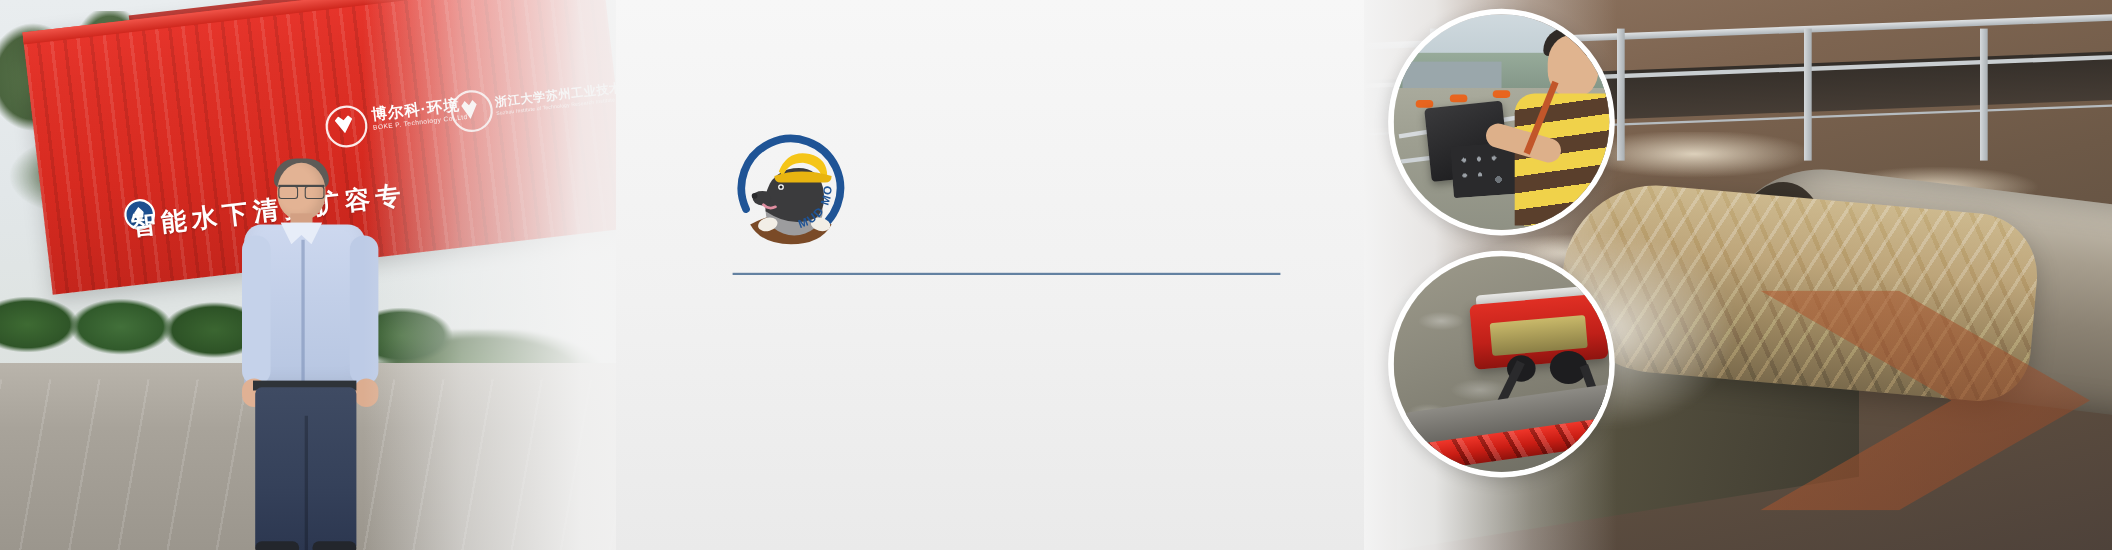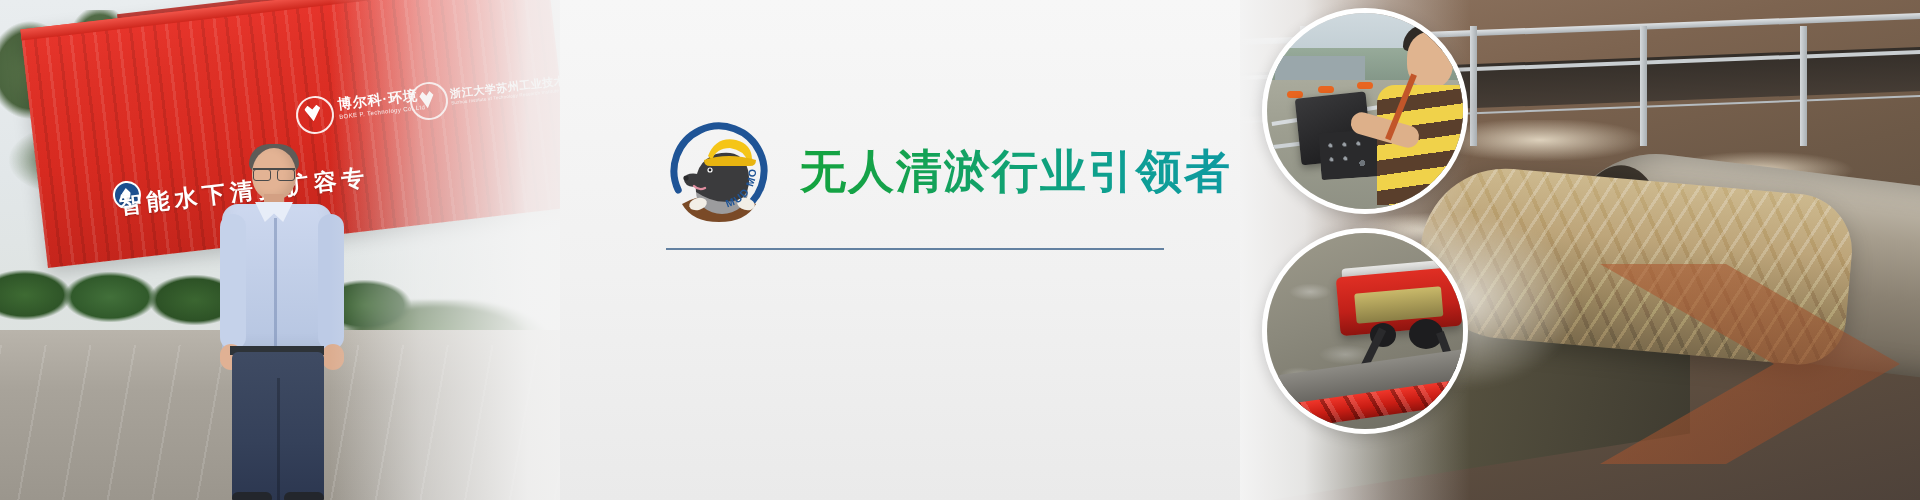--- a/index.html
+++ b/index.html
@@ -515,19 +515,18 @@
 
           <ellipse cx="38" cy="92" rx="9" ry="6" fill="#f2eee6" transform="rotate(-16 38 92)"></ellipse>
           <ellipse cx="86" cy="92" rx="9" ry="6" fill="#f2eee6" transform="rotate(14 86 92)"></ellipse>
 
           <text font-family="Liberation Sans, sans-serif" font-size="10.5" font-weight="700" fill="#1f5496" letter-spacing="1.6">
             <textPath href="#arcMudMole" startOffset="57%">MUD MOLE</textPath>
           </text>
         </svg>
       </div>
 
-      <div class="headline">无人清淤行业引领者</div>
     </div>
 
     <div class="divider"></div>
   </div>
 
 </div>
 
 </body></html>

